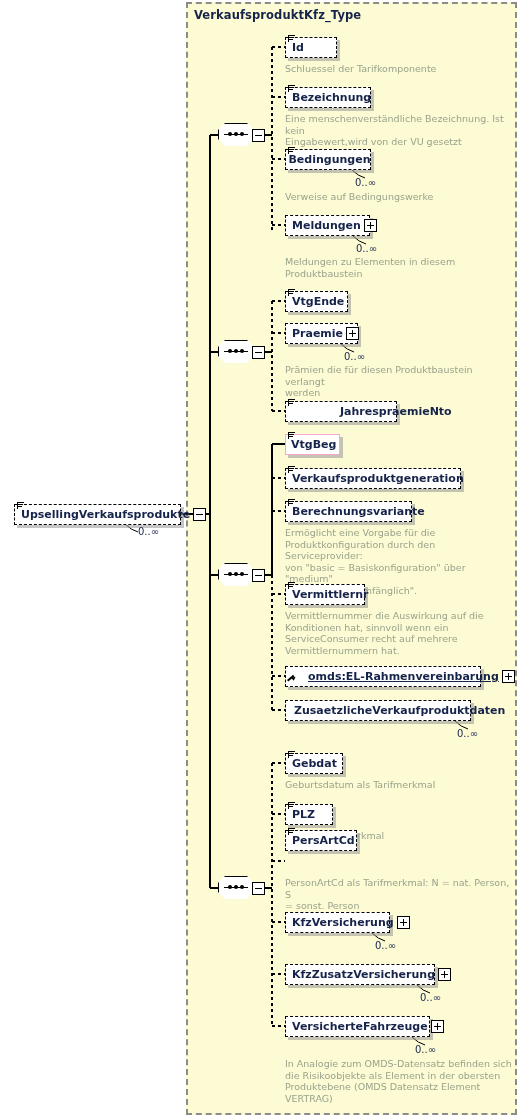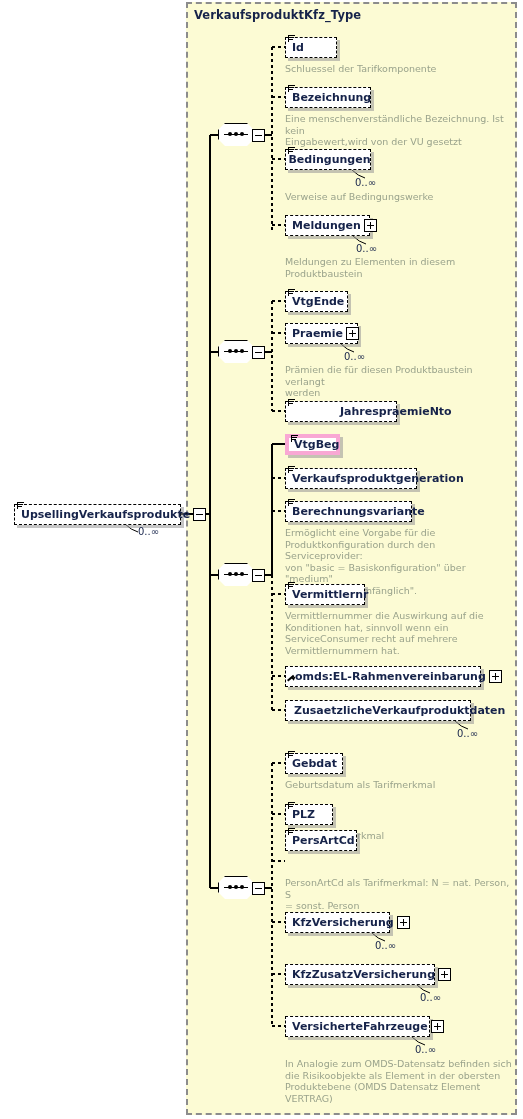--- a/index.html
+++ b/index.html
@@ -16,21 +16,21 @@
               color:#16234a;letter-spacing:0.1px;white-space:nowrap;}
 
   
   svg.lines{position:absolute;left:0;top:0;width:523px;height:1119px;pointer-events:none;}
 
   
   .node{position:absolute;box-sizing:border-box;height:21px;
         background:#ffffff;border:1px dashed #000000;
         display:flex;align-items:center;
         box-shadow:3px 3px 0 0 rgba(150,150,150,.55);}
-  .node.required{border:4px solid #f9a8d4;}
+  .node.required{border:1px solid #f9a8d4;}
   .node .label{font-size:11px;font-weight:bold;color:#16234a;white-space:nowrap;
                line-height:11px;padding-left:3px;padding-right:3px;}
 
   
   .stg{position:absolute;left:2px;top:-3px;width:7px;height:7px;}
   .stg i{position:absolute;left:0;width:7px;height:1px;background:#000;}
   .stg i:nth-child(1){top:0px;}
   .stg i:nth-child(2){top:2px;width:6px;}
   .stg i:nth-child(3){top:4px;width:5px;}
   .stg u{position:absolute;left:0;top:0;width:1px;height:7px;background:#000;}
@@ -293,21 +293,21 @@
   <div class="node required" style="left:285px;top:434px;width:55px;">
     <span class="stg">
         <u></u>
         <i></i>
         <i></i>
         <i></i>
       </span>
     <span class="label" style="padding-left:5px;">VtgBeg</span>
   </div>
 
-  <div class="node" style="left:285px;top:468px;width:132px;">
+  <div class="node" style="left:285px;top:468px;width:176px;">
     <span class="stg">
         <u></u>
         <i></i>
         <i></i>
         <i></i>
       </span>
     <span class="label" style="padding-left:6px;">Verkaufsproduktgeneration</span>
   </div>
 
   <div class="node" style="left:285px;top:501px;width:127px;">
@@ -336,21 +336,21 @@
   <div class="doc" style="left:285px;top:610px;width:228px;">Vermittlernummer die Auswirkung auf die
 Konditionen hat, sinnvoll wenn ein
 ServiceConsumer recht auf mehrere
 Vermittlernummern hat.</div>
 
   <div class="node" style="left:285px;top:666px;width:196px;">
     <span class="refg">
         <b></b>
         <s></s>
       </span>
-    <span class="label" style="padding-left:9px;">omds:EL-Rahmenvereinbarung</span>
+    <span class="label" style="padding-left:22px;text-decoration:underline;">omds:EL-Rahmenvereinbarung</span>
     <span style="flex:1 1 auto;"></span>
     <span class="expander">
         <span class="h"></span>
         <span class="v"></span>
       </span>
   </div>
 
   <div class="node" style="left:285px;top:700px;width:186px;">
     <span class="label" style="padding-left:8px;">ZusaetzlicheVerkaufproduktdaten</span>
   </div>

